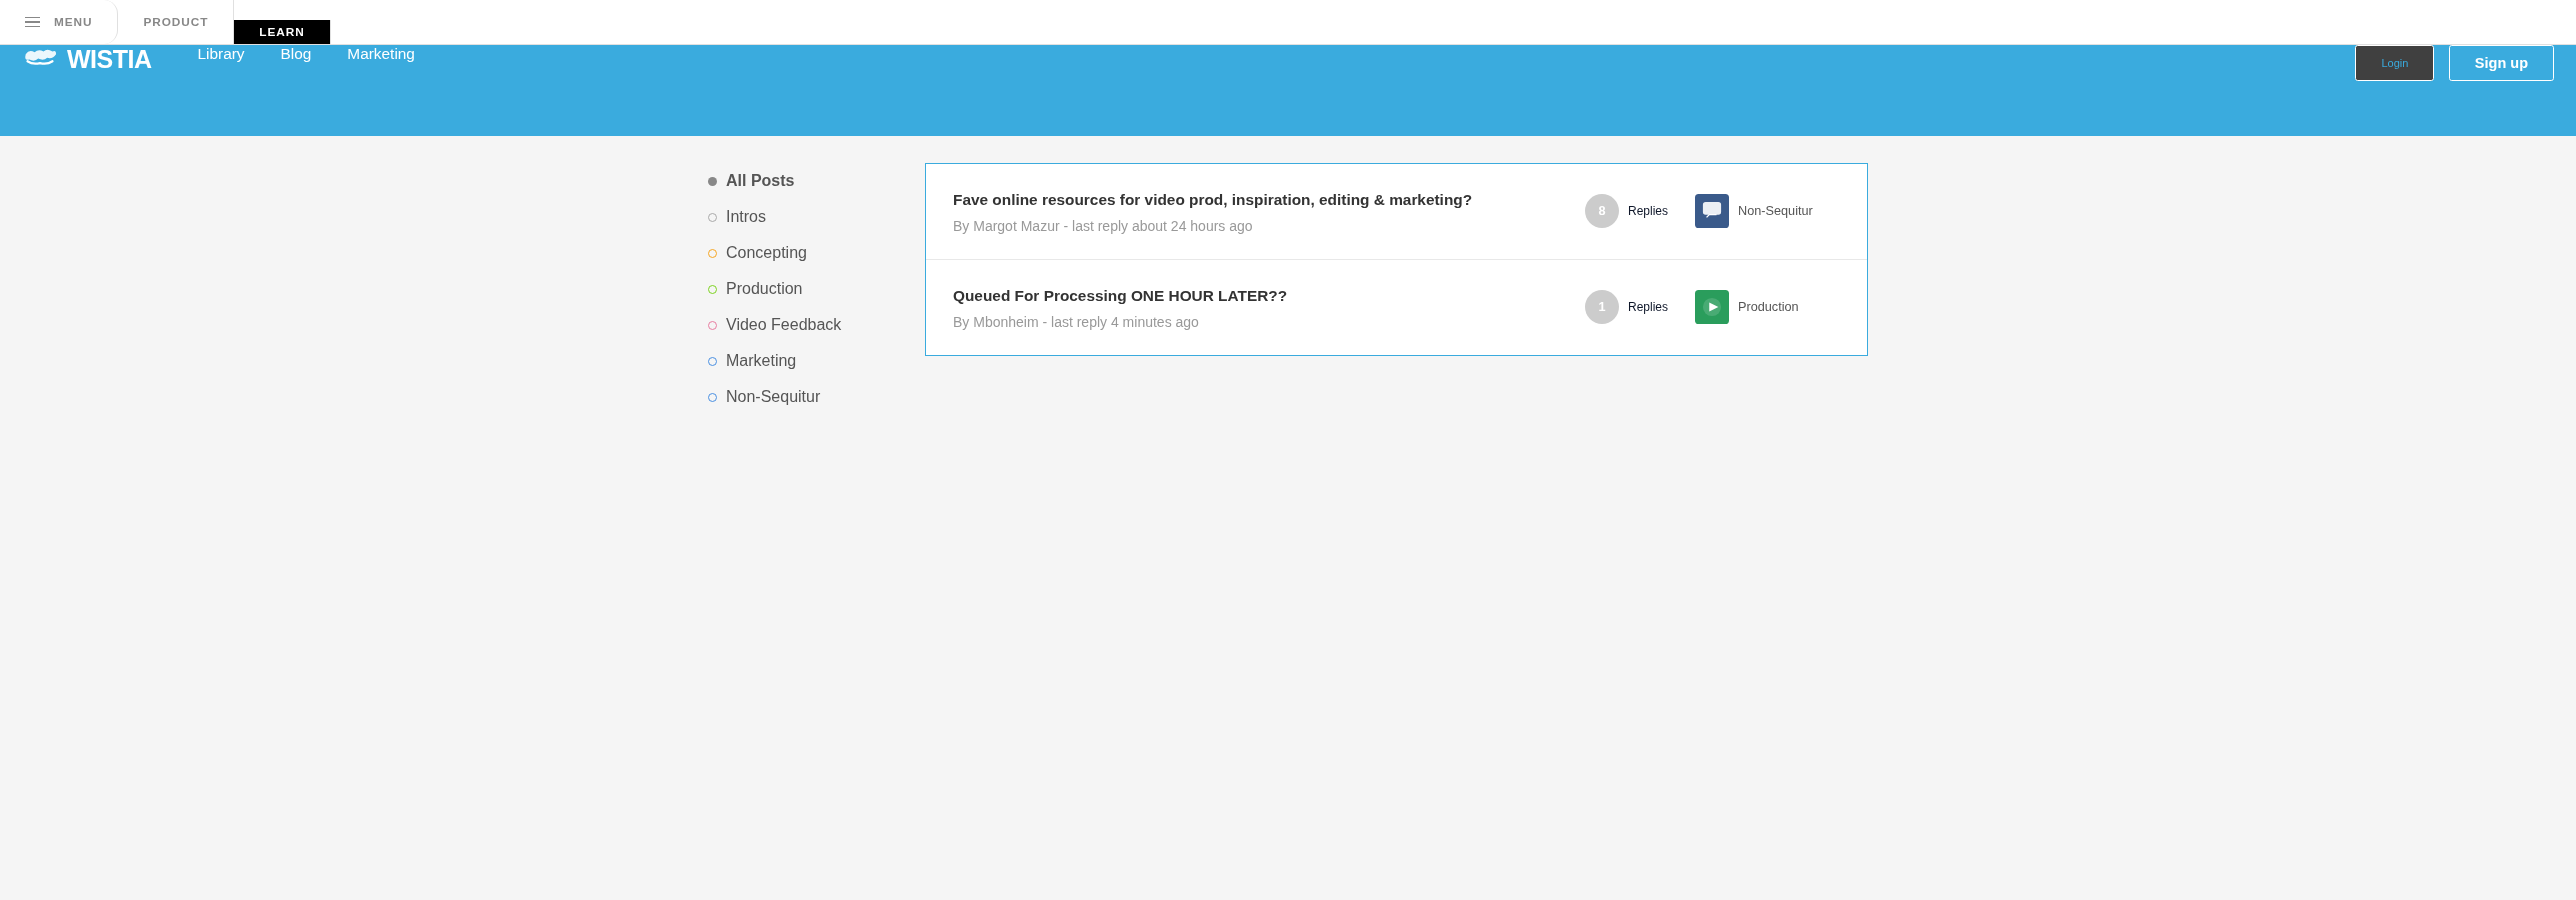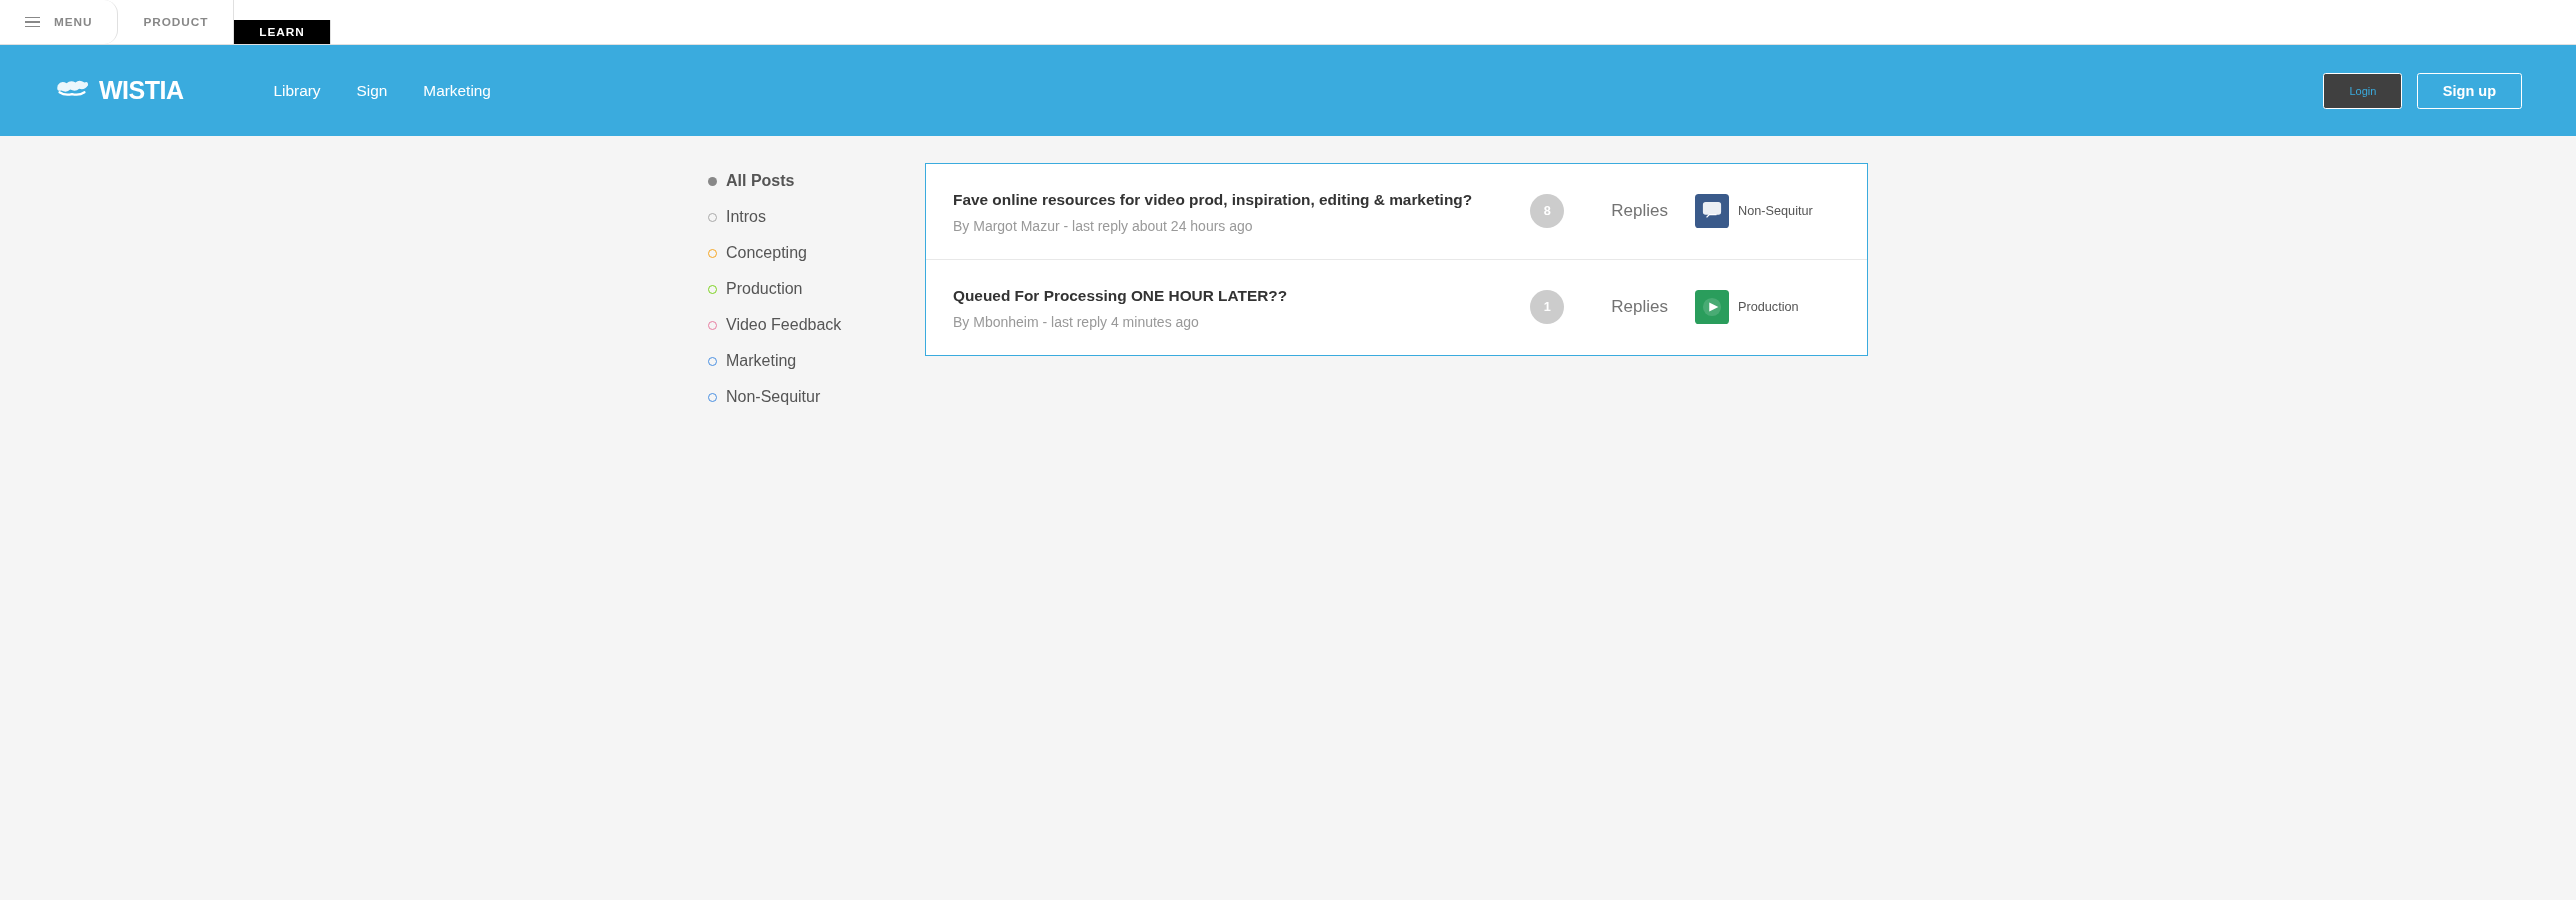--- a/index.html
+++ b/index.html
@@ -43,25 +43,25 @@
     .hamburger-icon span {
       display: block;
       width: 14.5px;
       height: 1.8px;
       background: #888;
     }
 
     
     .blue-header {
       background: #3aabde;
-      padding: 0 54px;
+      padding: 0 22px;
       height: 91px;
       display: flex;
-      align-items: center;
-      gap: 72px;
+      align-items: flex-start;
+      gap: 28px;
     }
     .logo {
       display: flex;
       align-items: center;
       gap: 9px;
       color: #fff;
       font-size: 25px;
       font-weight: 700;
       letter-spacing: -0.5px;
     }
@@ -237,23 +237,22 @@
       border-radius: 50%;
       background: #ccc;
       color: #fff;
       display: flex;
       align-items: center;
       justify-content: center;
       font-size: 12.7px;
       font-weight: 600;
     }
     .replies-label {
-      font-size: 17px;
-      color: #737373;
-      margin-left: 38px;
+      font-size: 12px;
+      color: #0f172a;
     }
     .discussion-category {
       display: flex;
       align-items: center;
       gap: 9px;
       flex-shrink: 0;
       min-width: 145px;
     }
     .category-icon {
       width: 34px;
@@ -292,21 +291,21 @@
 <header class="blue-header">
   <div class="logo">
     <svg class="logo-icon" viewBox="0 0 40 28" fill="white" xmlns="http://www.w3.org/2000/svg">
       <path d="M4 8 Q8 2 14 6 Q18 2 24 5 Q28 1 34 5 Q38 3 38 8 Q34 14 28 12 Q24 16 18 13 Q14 17 8 14 Q2 16 4 8Z" fill="white" opacity="0.9"></path>
       <path d="M6 16 Q12 20 20 18 Q28 20 34 16" stroke="white" stroke-width="2.5" fill="none" stroke-linecap="round"></path>
     </svg>
     <span>WISTIA</span>
   </div>
   <nav class="header-nav">
     <a class="header-nav-link">Library</a>
-    <a class="header-nav-link">Sign</a>
+    <a class="header-nav-link">Blog</a>
     <a class="header-nav-link">Marketing</a>
   </nav>
   <div class="header-buttons">
     <button class="btn-login">Login</button>
     <button class="btn-signup">Sign up</button>
   </div>
 </header>
 
 <div class="main-layout">
 

